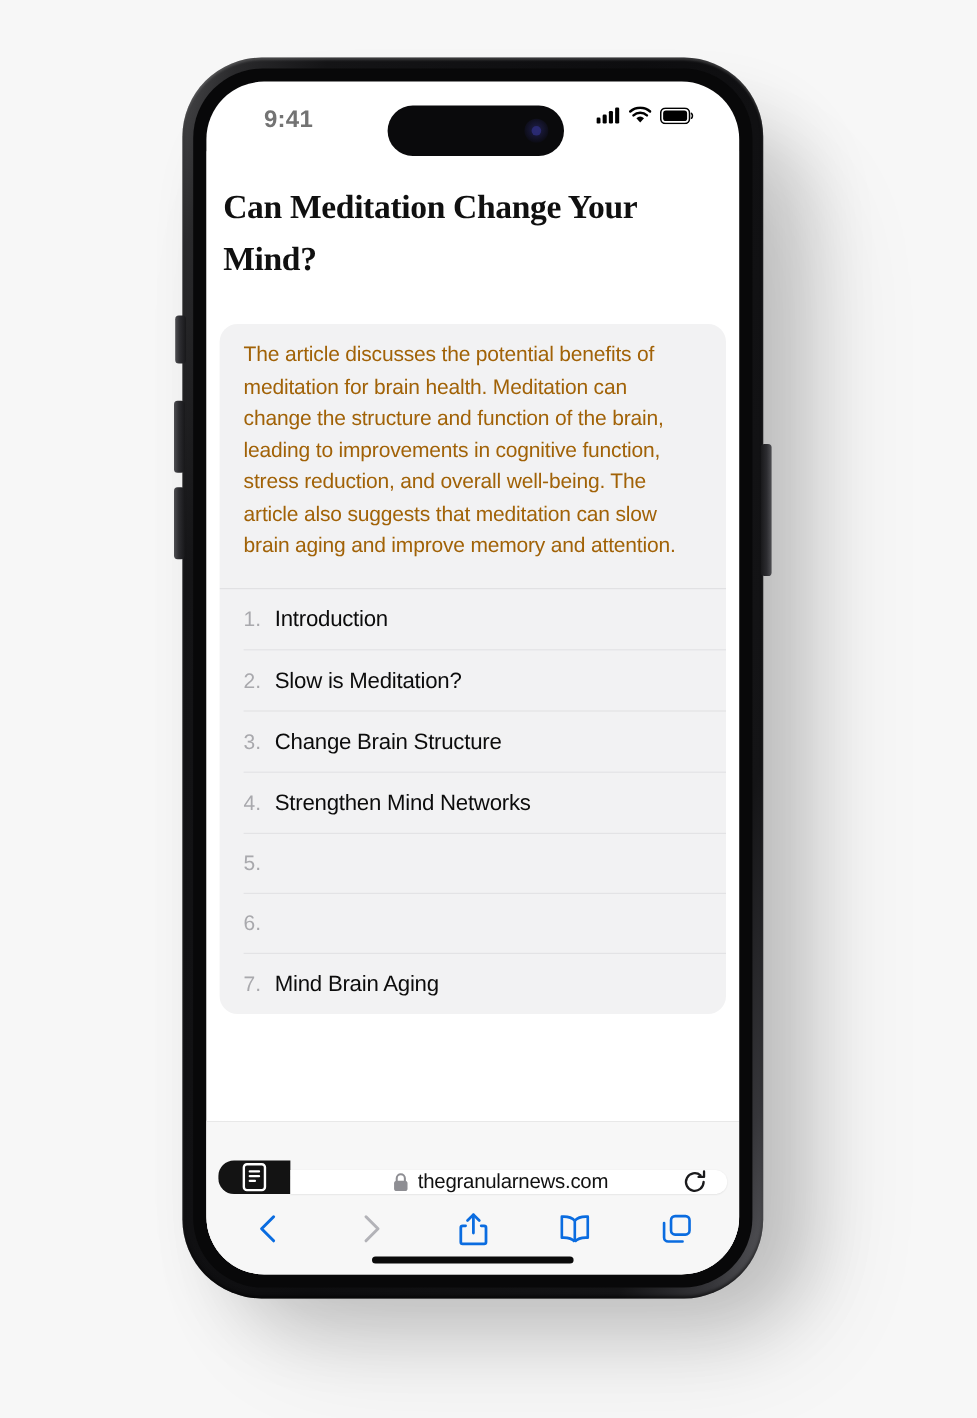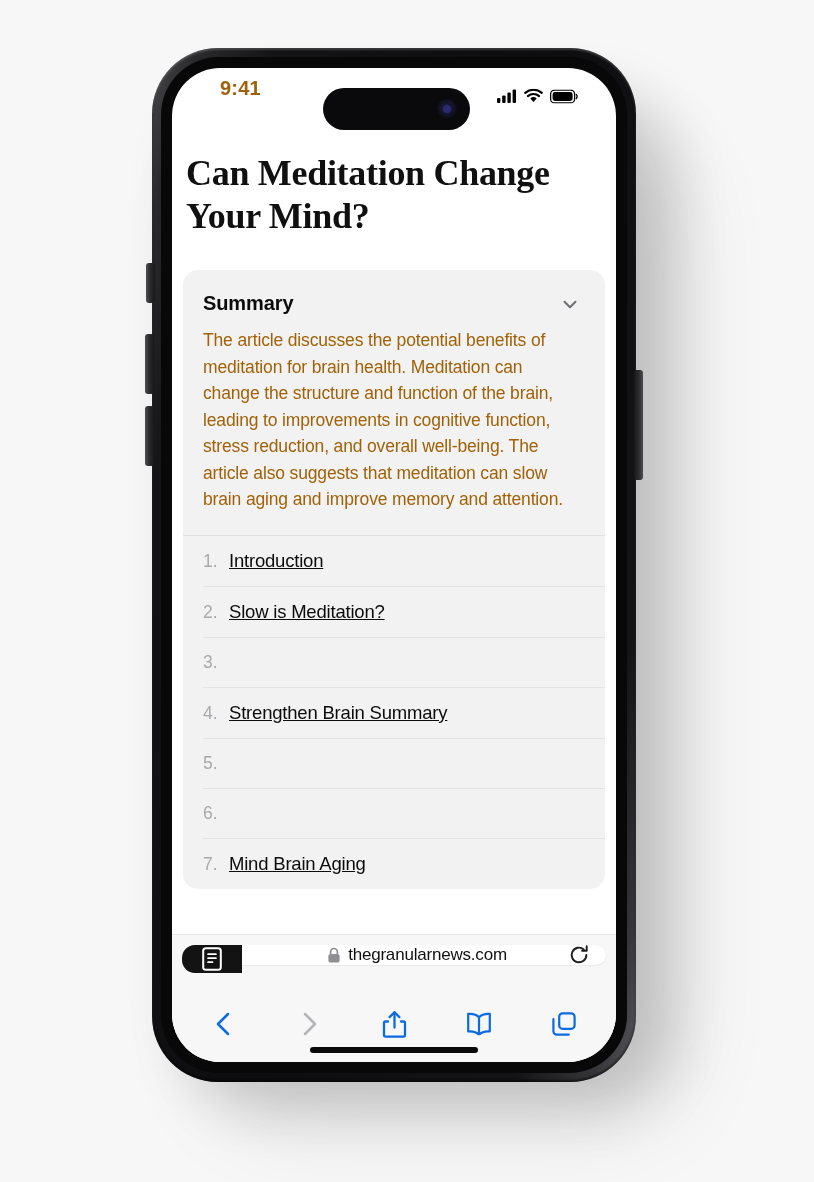--- a/index.html
+++ b/index.html
@@ -99,26 +99,26 @@
   .statusbar {
     position: absolute;
     left: 0; top: 0;
     width: 444px;
     height: 58px;
     z-index: 6;
   }
   .status-time {
     position: absolute;
     left: 48px;
-    top: 20px;
+    top: 32px;
     transform: translateY(-50%);
     font-size: 20px;
     font-weight: bold;
     letter-spacing: 0.2px;
-    color: #a16207;
+    color: #737373;
   }
   .status-right {
     position: absolute;
     right: 38px;
     top: 28px;
     transform: translateY(-50%);
     display: flex;
     align-items: center;
     gap: 7px;
   }
@@ -158,21 +158,21 @@
     width: 444px;
     bottom: 0;
     background: #fff;
     overflow: hidden;
   }
 
   .headline {
     margin: 26px 28px 4px 14px;
     font-family: "Liberation Serif", serif;
     font-weight: bold;
-    font-size: 36px;
+    font-size: 28px;
     line-height: 43px;
     letter-spacing: -0.3px;
     color: #101010;
   }
 
   .card {
     margin: 32px 11px 0 11px;
     background: #f2f2f3;
     border-radius: 15px;
     overflow: hidden;
@@ -232,21 +232,20 @@
   .toc-num {
     width: 26px;
     flex: 0 0 26px;
     font-size: 17.5px;
     color: #a9a9ad;
   }
   .toc-label {
     font-size: 18.5px;
     color: #0c0c0c;
     letter-spacing: -0.2px;
-    text-decoration: underline;
   }
   .toc-row + .toc-row .toc-num,
   .toc-row + .toc-row .toc-label { position: relative; }
 
   
   .safari-bar {
     position: absolute;
     left: 0;
     bottom: 0;
     width: 444px;
@@ -257,21 +256,21 @@
     z-index: 8;
   }
 
   .url-row {
     position: absolute;
     left: 10px;
     top: 10px;
     right: 10px;
     height: 50px;
     display: flex;
-    align-items: flex-start;
+    align-items: flex-end;
   }
   .reader-btn {
     width: 60px;
     background: #131313;
     border-radius: 13px 0 0 13px;
     display: flex;
     align-items: center;
     justify-content: center;
     flex: 0 0 60px;
   }
@@ -385,26 +384,20 @@
       </div>
     </div>
 
     <div class="page">
 
       <h1 class="headline">Can Meditation Change Your Mind?</h1>
 
       <div class="card">
 
         <div class="card-section">
-          <div class="section-head">
-            <span class="section-title">Summary</span>
-            <svg class="chevron" viewBox="0 0 24 24">
-              <path d="M6 9.5 L12 15.5 L18 9.5" fill="none" stroke="#6d6d72" stroke-width="2.2" stroke-linecap="round" stroke-linejoin="round"></path>
-            </svg>
-          </div>
           <div class="summary-body">The article discusses the potential benefits of meditation for brain health. Meditation can change the structure and function of the brain, leading to improvements in cognitive function, stress reduction, and overall well-being. The article also suggests that meditation can slow brain aging and improve memory and attention.</div>
         </div>
 
         <div class="divider-full"></div>
 
         <div class="card-section">
 
           <div class="toc-list" id="toc-list">
 
           <div class="toc-row">
@@ -415,26 +408,27 @@
               </div>
               <div class="toc-row">
                 <div class="toc-inner">
                   <span class="toc-num">2.</span>
                   <span class="toc-label">Slow is Meditation?</span>
                 </div>
               </div>
               <div class="toc-row">
                 <div class="toc-inner">
                   <span class="toc-num">3.</span>
+                  <span class="toc-label">Change Brain Structure</span>
                 </div>
               </div>
               <div class="toc-row">
                 <div class="toc-inner">
                   <span class="toc-num">4.</span>
-                  <span class="toc-label">Strengthen Brain Summary</span>
+                  <span class="toc-label">Strengthen Mind Networks</span>
                 </div>
               </div>
               <div class="toc-row">
                 <div class="toc-inner">
                   <span class="toc-num">5.</span>
                 </div>
               </div>
               <div class="toc-row">
                 <div class="toc-inner">
                   <span class="toc-num">6.</span>

